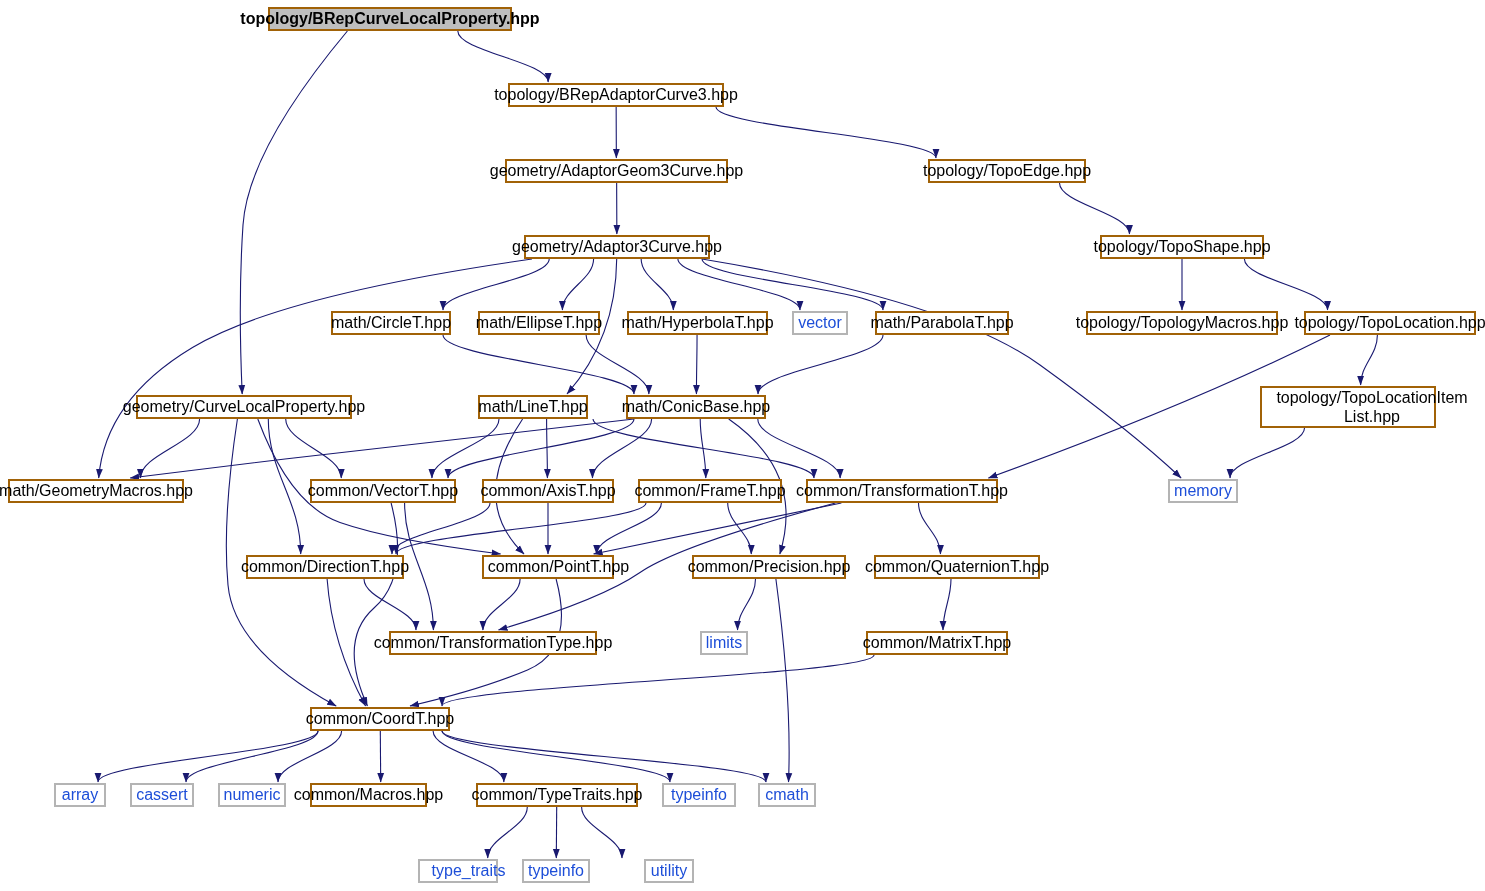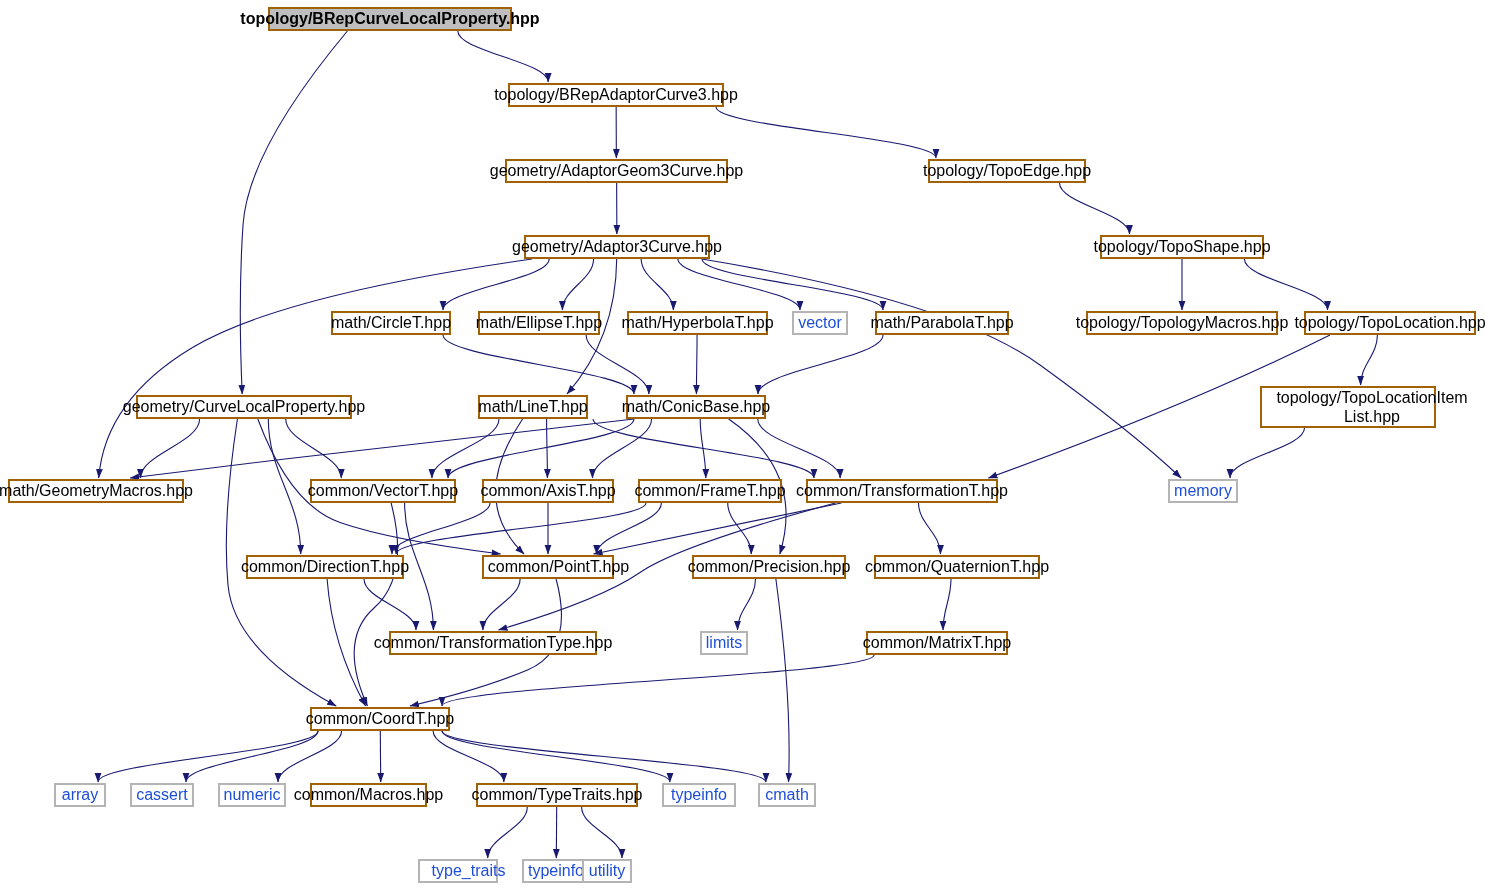--- a/index.html
+++ b/index.html
@@ -142,15 +142,15 @@
       <div class="node internal" style="left: 310px; top: 707px; width: 140px; height: 24px; text-align: right;">common/CoordT.hpp</div>
       <div class="node external" style="left: 54px; top: 783px; width: 52px; height: 24px;">array</div>
       <div class="node external" style="left: 130px; top: 783px; width: 64px; height: 24px;">cassert</div>
       <div class="node external" style="left: 218px; top: 783px; width: 68px; height: 24px;">numeric</div>
       <div class="node internal" style="left: 310px; top: 783px; width: 117px; height: 24px; text-align: right;">common/Macros.hpp</div>
       <div class="node internal" style="left: 476px; top: 783px; width: 162px; height: 24px;">common/TypeTraits.hpp</div>
       <div class="node external" style="left: 662px; top: 783px; width: 74px; height: 24px;">typeinfo</div>
       <div class="node external" style="left: 758px; top: 783px; width: 58px; height: 24px;">cmath</div>
       <div class="node external" style="left: 418px; top: 859px; width: 80px; height: 24px; padding-left: 21px;">type_traits</div>
       <div class="node external" style="left: 522px; top: 859px; width: 68px; height: 24px;">typeinfo</div>
-      <div class="node external" style="left: 582px; top: 859px; width: 50px; height: 24px;">utility</div>
+      <div class="node external" style="left: 644px; top: 859px; width: 50px; height: 24px;">utility</div>
     </div>
 </div>
 
 </body></html>

